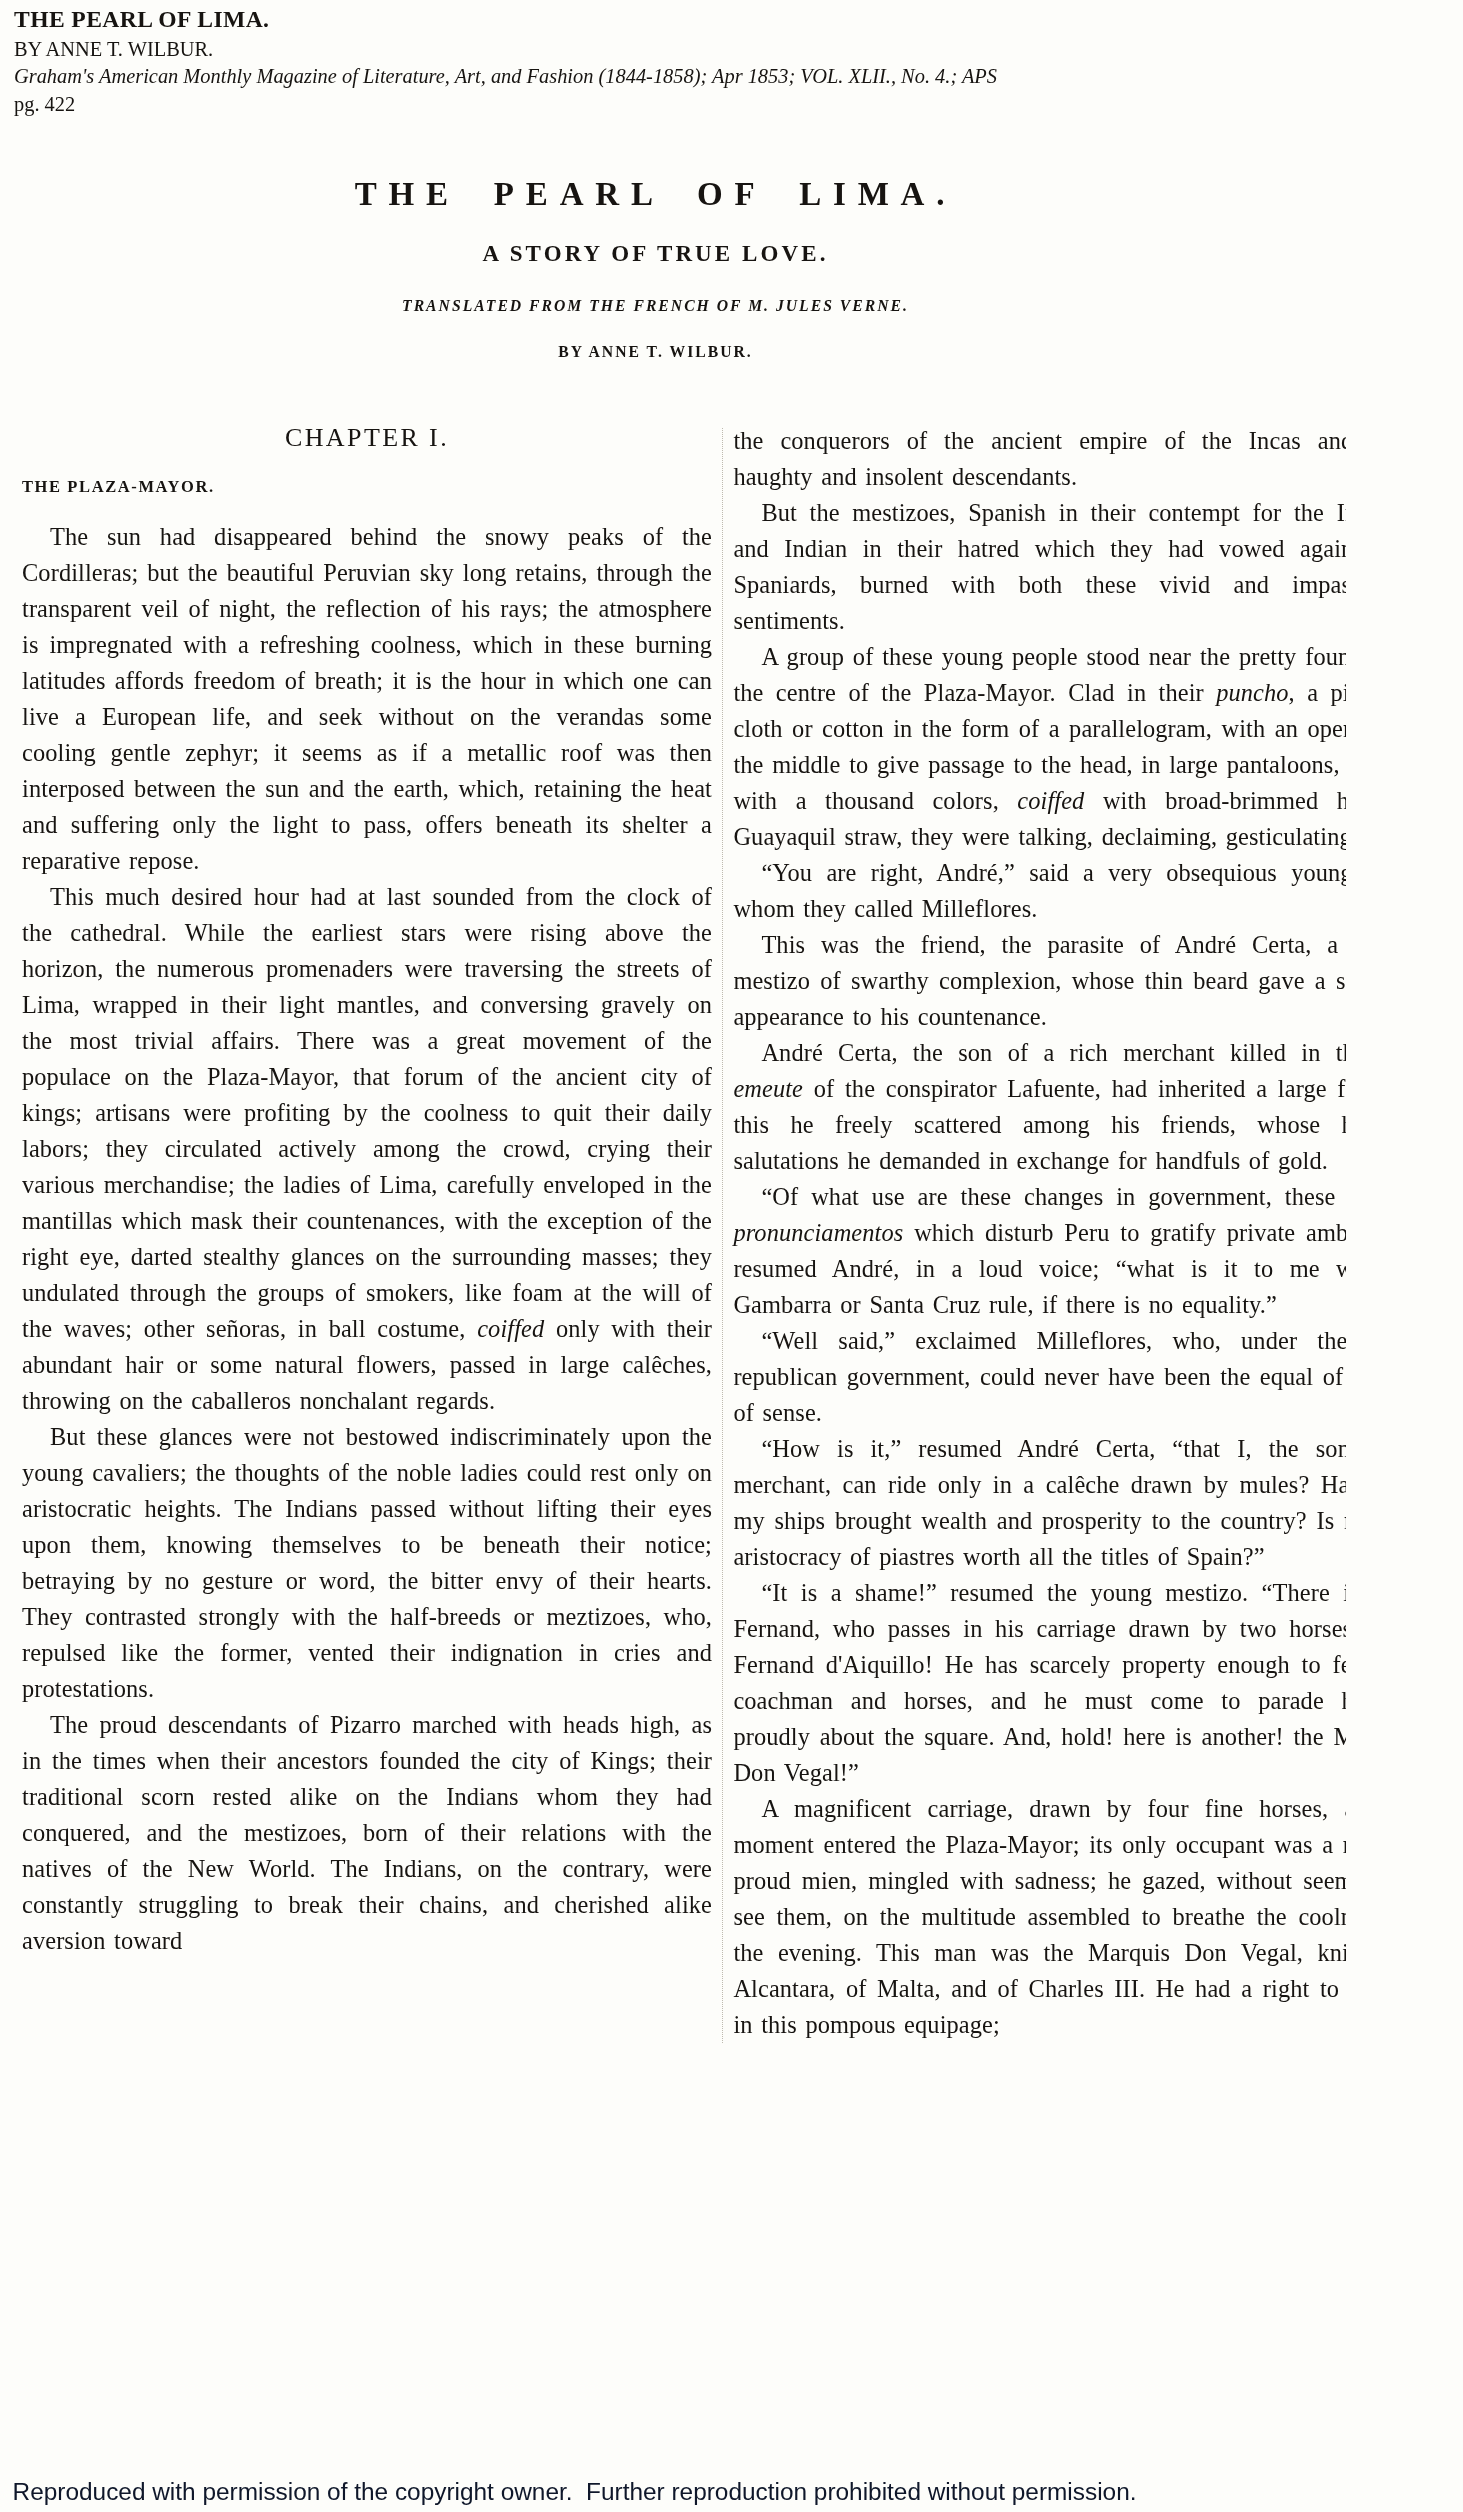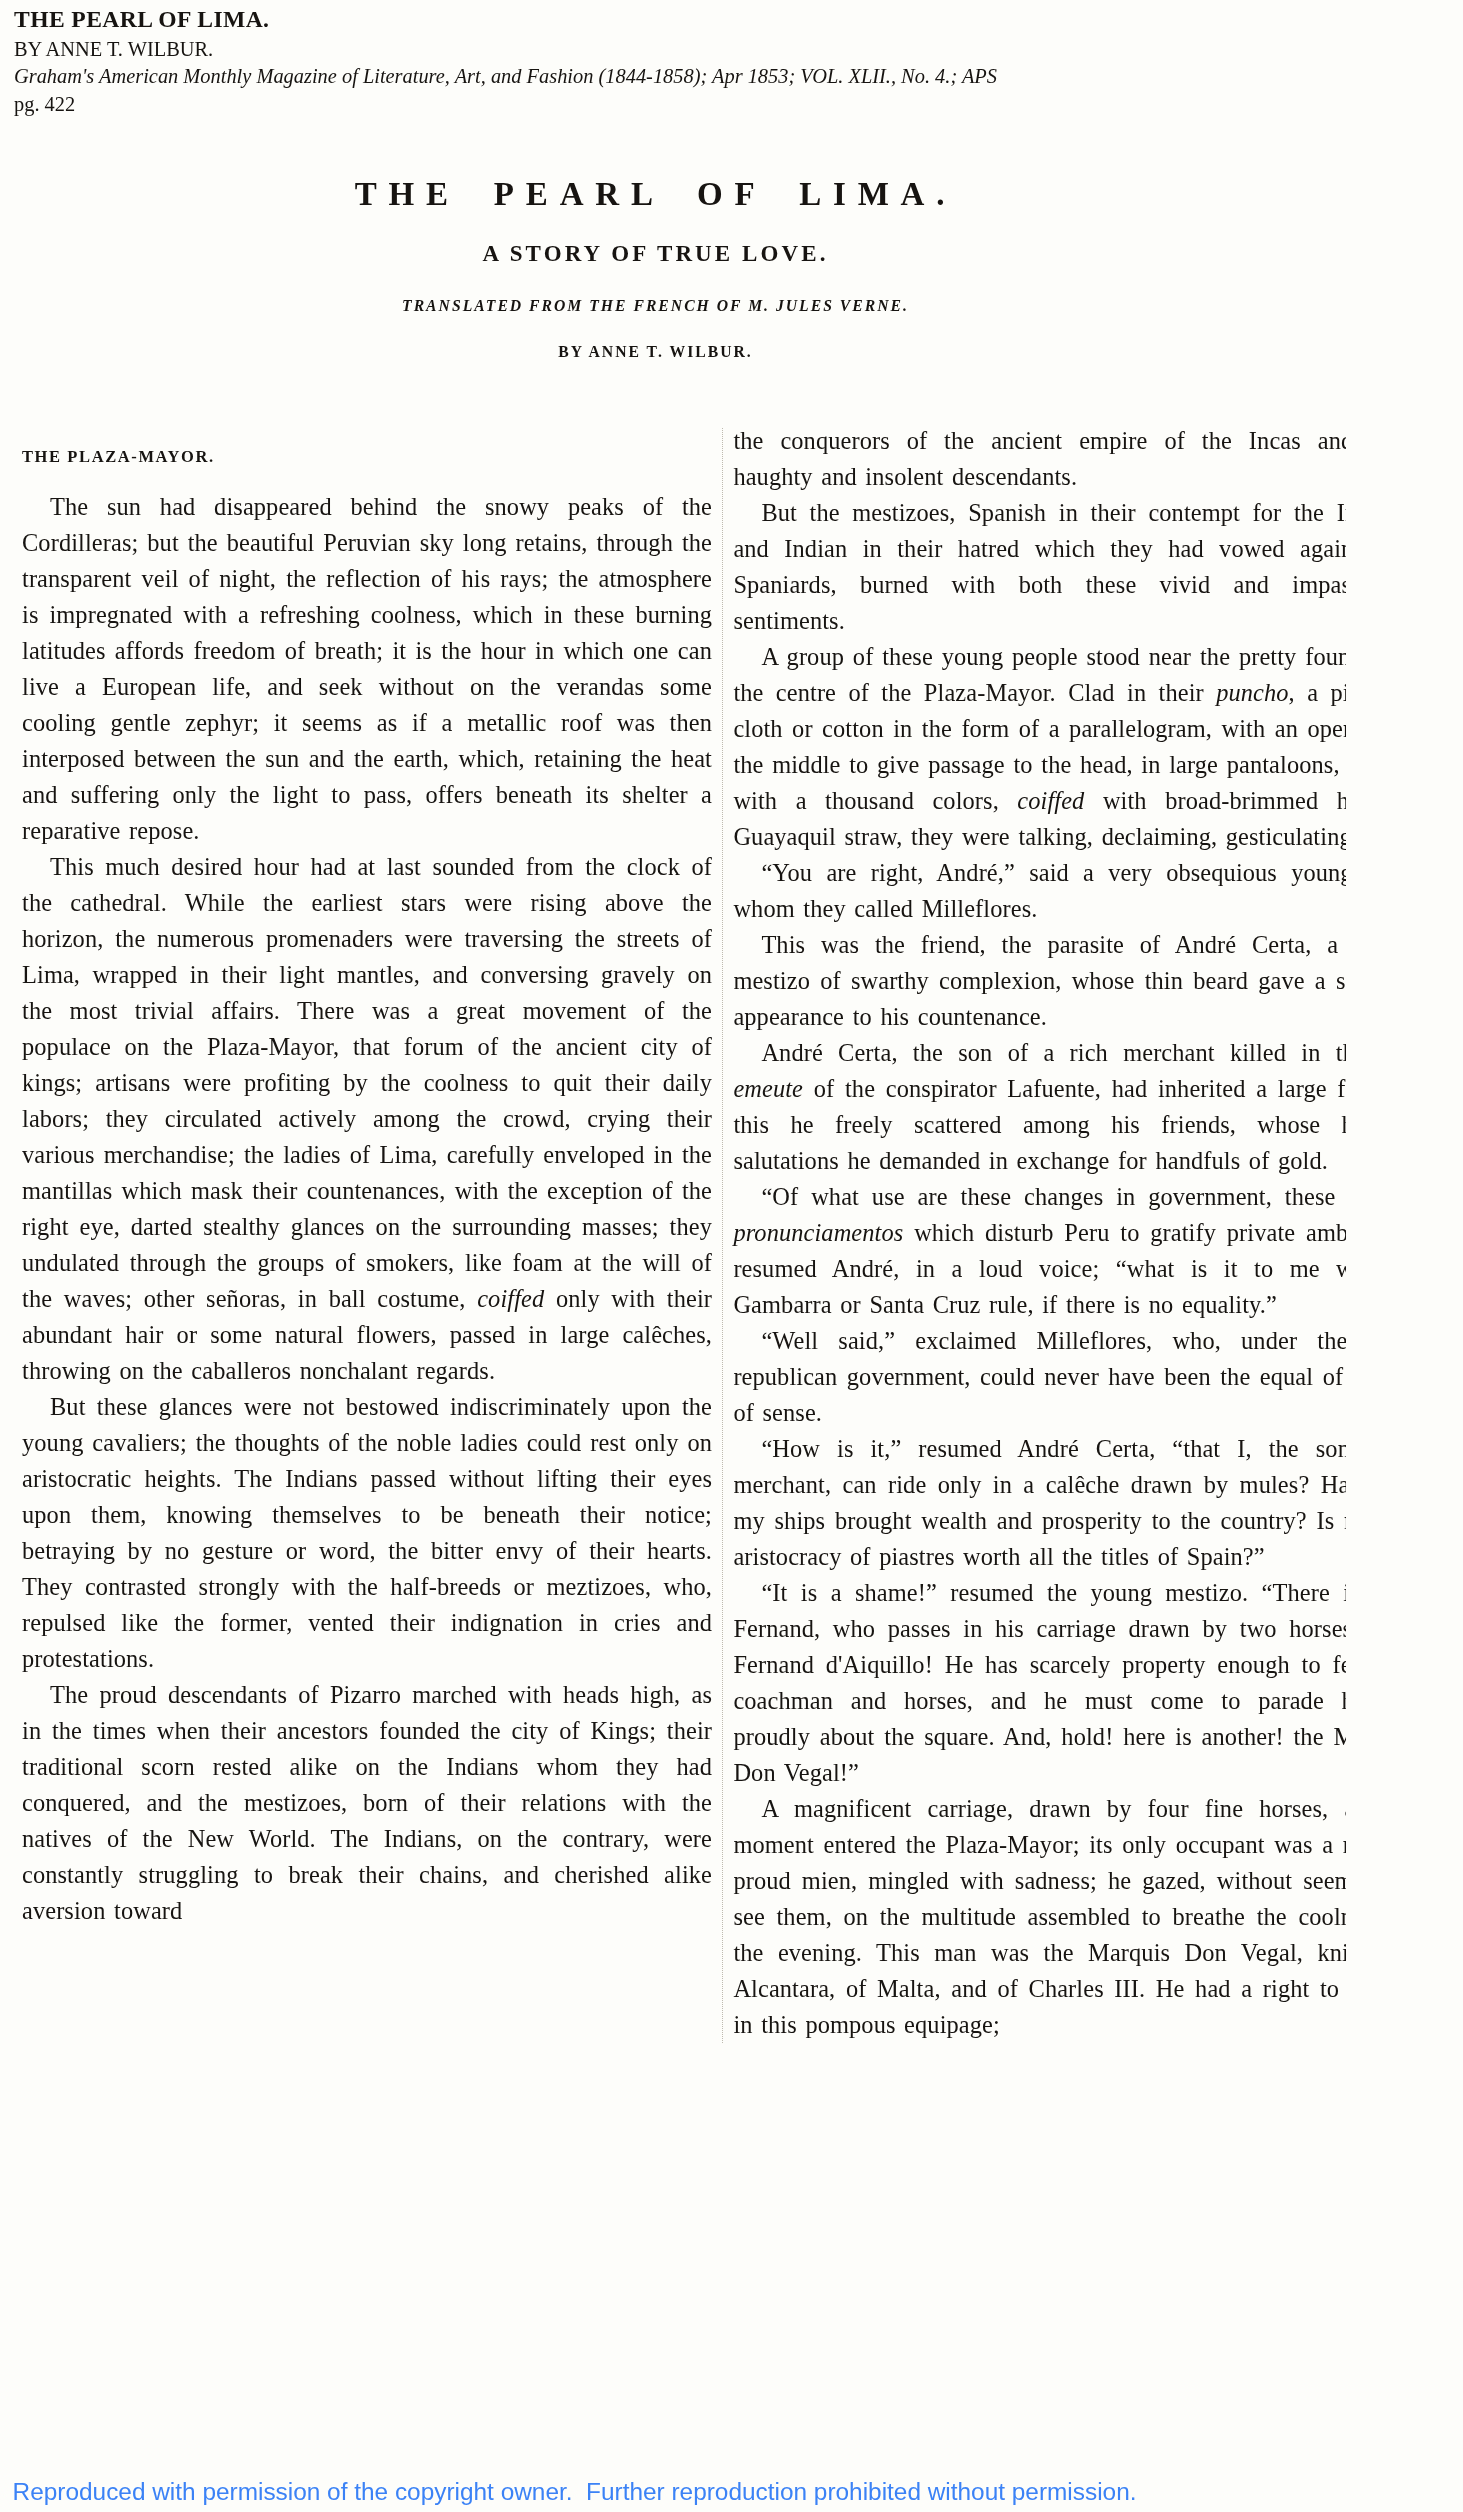--- a/index.html
+++ b/index.html
@@ -70,21 +70,21 @@
   .para.no-indent { text-indent: 0; }
   .para i { font-style: italic; }
 
   
   .copyright {
     position: absolute;
     left: 12.6px;
     bottom: 6.3px;
     font-family: "Liberation Sans", sans-serif;
     font-size: 24.4px;
-    color: #3b82f6;
+    color: #0f172a;
     white-space: pre-wrap;
   }
 </style>
 </head>
 <body>
 
 <div class="page">
 
   <header class="citation">
     <div class="cit-title">THE PEARL OF LIMA.</div>
@@ -96,20 +96,21 @@
   <section class="article-head">
     <h1 class="art-title">THE PEARL OF LIMA.</h1>
     <div class="art-subtitle">A STORY OF TRUE LOVE.</div>
     <div class="art-note">TRANSLATED FROM THE FRENCH OF M. JULES VERNE.</div>
     <div class="art-byline">BY ANNE T. WILBUR.</div>
   </section>
 
   <section class="columns">
 
     <div class="col-left">
+      <h2 class="chapter">CHAPTER I.</h2>
       <h3 class="section-head">THE PLAZA-MAYOR.</h3>
       <p class="para first">The sun had disappeared behind the snowy peaks of the Cordilleras; but the beautiful Peruvian sky long retains, through the transparent veil of night, the reflection of his rays; the atmosphere is impregnated with a refreshing coolness, which in these burning latitudes affords freedom of breath; it is the hour in which one can live a European life, and seek without on the verandas some cooling gentle zephyr; it seems as if a metallic roof was then interposed between the sun and the earth, which, retaining the heat and suffering only the light to pass, offers beneath its shelter a reparative repose.</p>
       <p class="para">This much desired hour had at last sounded from the clock of the cathedral. While the earliest stars were rising above the horizon, the numerous promenaders were traversing the streets of Lima, wrapped in their light mantles, and conversing gravely on the most trivial affairs. There was a great movement of the populace on the Plaza-Mayor, that forum of the ancient city of kings; artisans were profiting by the coolness to quit their daily labors; they circulated actively among the crowd, crying their various merchandise; the ladies of Lima, carefully enveloped in the mantillas which mask their countenances, with the exception of the right eye, darted stealthy glances on the surrounding masses; they undulated through the groups of smokers, like foam at the will of the waves; other señoras, in ball costume, <i>coiffed</i> only with their abundant hair or some natural flowers, passed in large calêches, throwing on the caballeros nonchalant regards.</p>
       <p class="para">But these glances were not bestowed indiscriminately upon the young cavaliers; the thoughts of the noble ladies could rest only on aristocratic heights. The Indians passed without lifting their eyes upon them, knowing themselves to be beneath their notice; betraying by no gesture or word, the bitter envy of their hearts. They contrasted strongly with the half-breeds or meztizoes, who, repulsed like the former, vented their indignation in cries and protestations.</p>
       <p class="para">The proud descendants of Pizarro marched with heads high, as in the times when their ancestors founded the city of Kings; their traditional scorn rested alike on the Indians whom they had conquered, and the mestizoes, born of their relations with the natives of the New World. The Indians, on the contrary, were constantly struggling to break their chains, and cherished alike aversion toward</p>
     </div>
 
     <div class="col-rule"></div>
 
     <div class="col-right">

